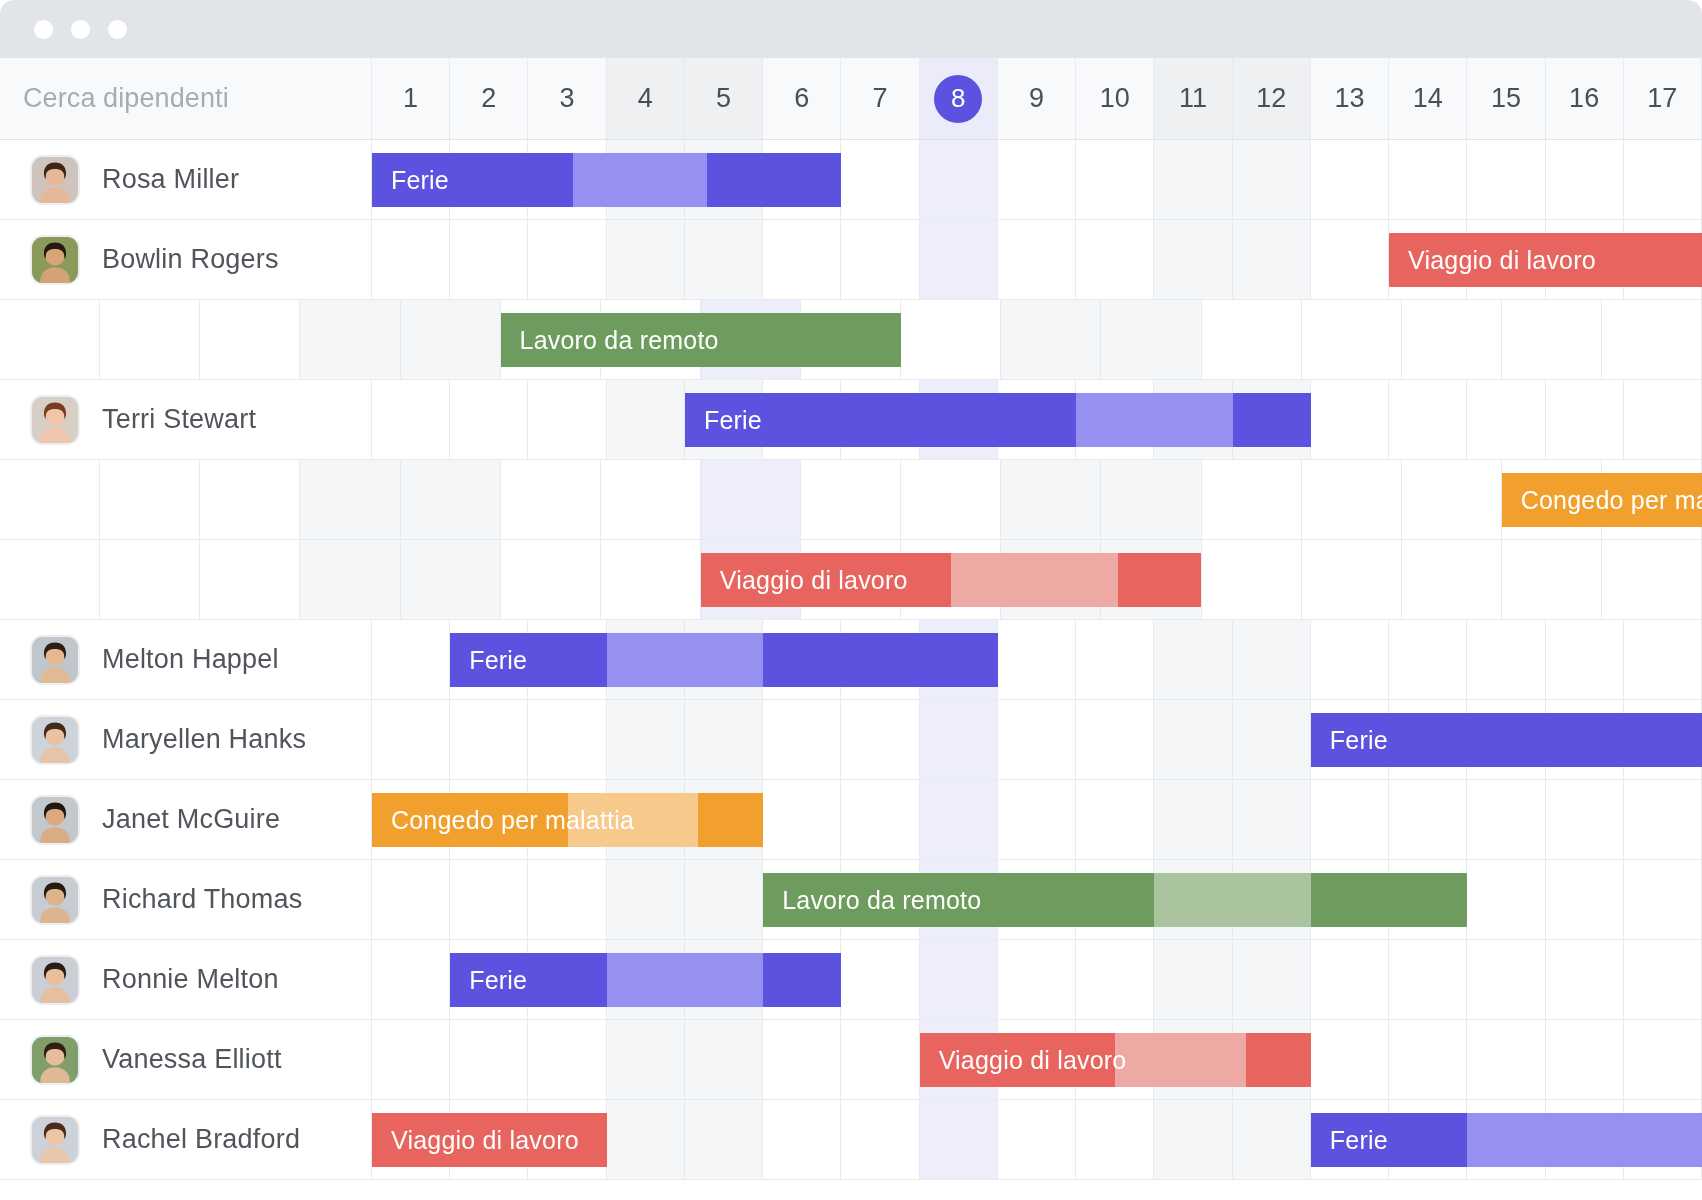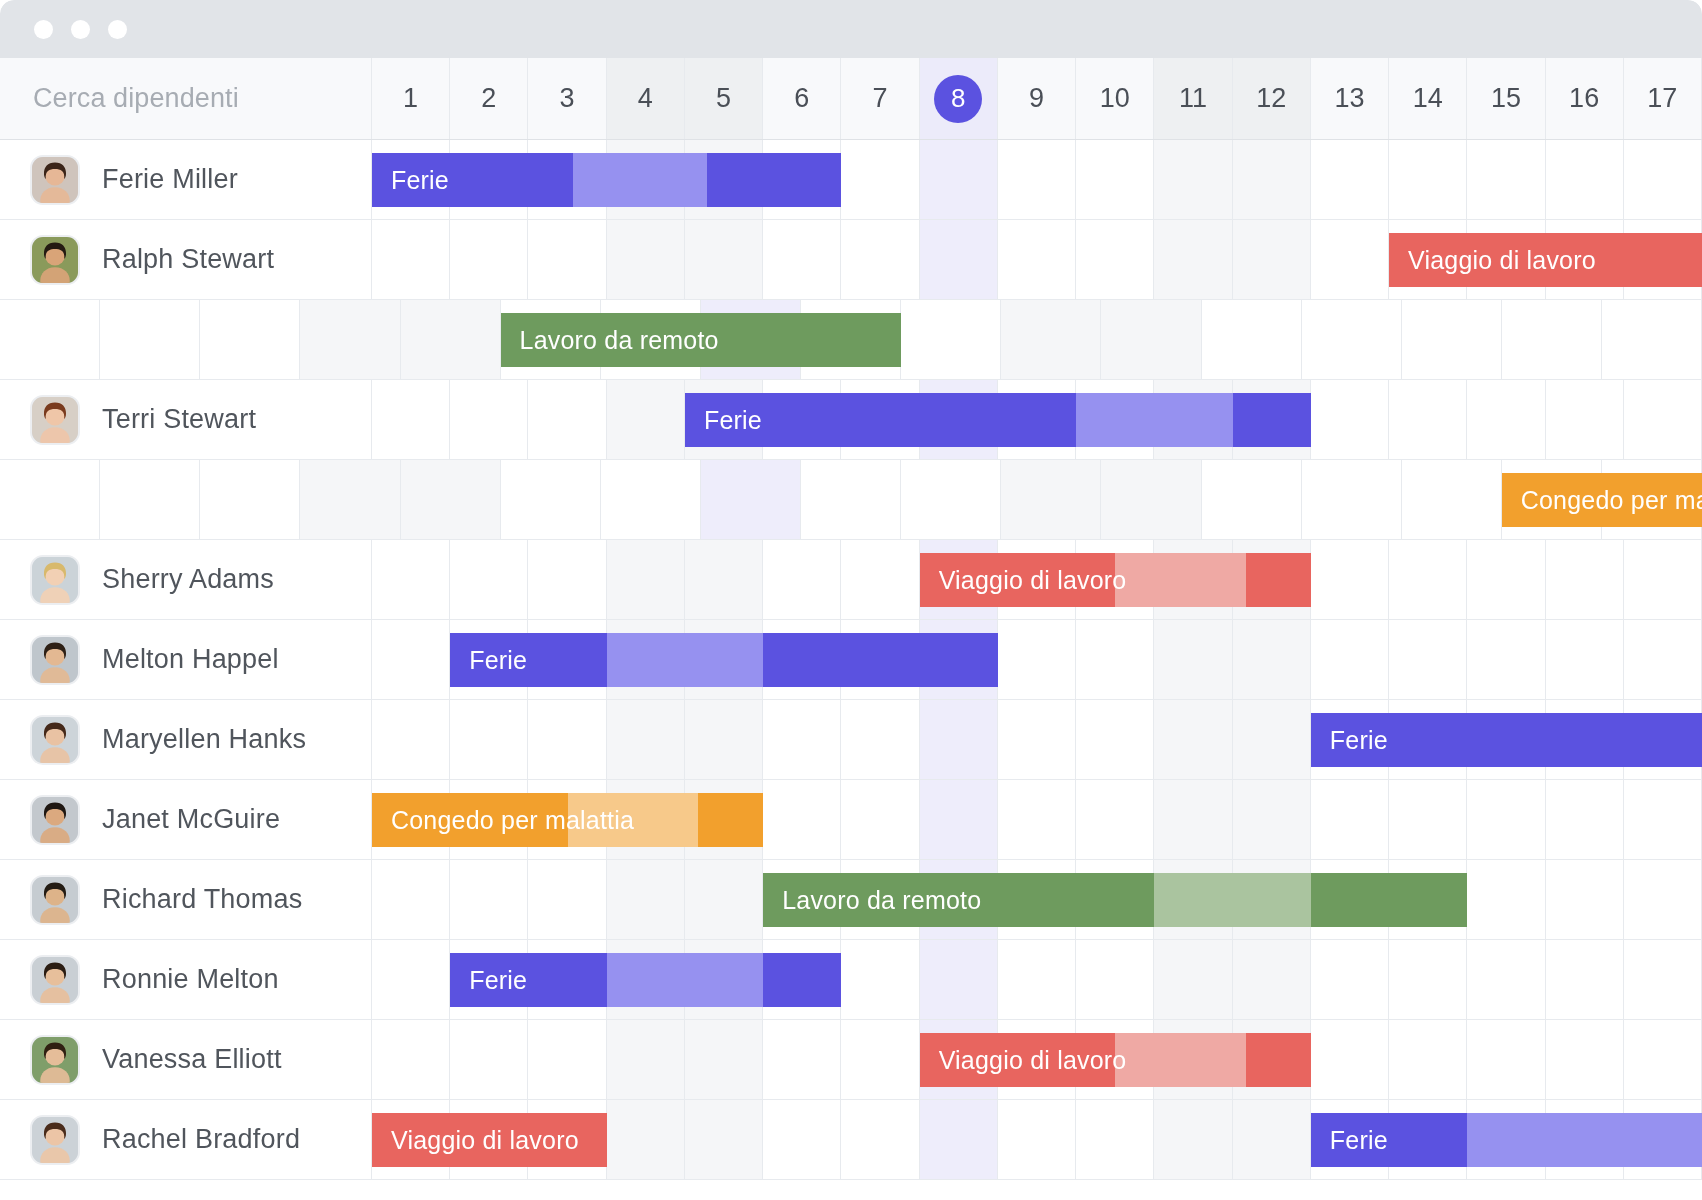--- a/index.html
+++ b/index.html
@@ -29,21 +29,21 @@
     display:flex;height:82px;background:#f8f9fb;
     border-bottom:1px solid #dfe2e6;box-sizing:border-box;
   }
   .namecol{
     width:372px;min-width:372px;box-sizing:border-box;
     display:flex;align-items:center;
     border-right:1px solid #e7eaee;
   }
   .search-placeholder{
     font-size:27px;color:#a7acb3;font-weight:400;
-    padding-left:33px;letter-spacing:.1px;
+    padding-left:23px;letter-spacing:.1px;
   }
   .daycell{
     flex:1 1 0;min-width:0;box-sizing:border-box;
     border-right:1px solid #e7eaee;
     display:flex;align-items:center;justify-content:center;
     font-size:27px;color:#4a4f57;font-weight:500;
     position:relative;
   }
   .daycell.weekend{background:#eef0f2;}
   .daycell.today{background:#ecebfa;}
@@ -177,21 +177,21 @@
 
     <div class="rows" id="rows">
         <div class="row">
           <div class="namecol">
             <div class="avatar"><svg viewBox="0 0 50 50" width="100%" height="100%">
                 <rect width="50" height="50" fill="#cfc4bc"></rect>
                 <circle cx="25" cy="20" r="11" fill="#e6b796"></circle>
                 <path d="M25 6c8 0 12 5 12 12 0 3-1 5-2 6 1-9-4-11-10-11s-11 2-10 11c-1-1-2-3-2-6 0-7 4-12 12-12z" fill="#3b2418"></path>
                 <path d="M25 33c10 0 16 7 16 14v3H9v-3c0-7 6-14 16-14z" fill="#e6b796" opacity="0.92"></path>
               </svg></div>
-            <div class="empname">Ferie Miller</div>
+            <div class="empname">Rosa Miller</div>
           </div>
           <div class="track">
             <div class="slot"></div>
             <div class="slot"></div>
             <div class="slot"></div>
             <div class="slot weekend"></div>
             <div class="slot weekend"></div>
             <div class="slot"></div>
             <div class="slot"></div>
             <div class="slot today"></div>
@@ -215,21 +215,21 @@
           </div>
         </div>
         <div class="row">
           <div class="namecol">
             <div class="avatar"><svg viewBox="0 0 50 50" width="100%" height="100%">
                 <rect width="50" height="50" fill="#8a9a5b"></rect>
                 <circle cx="25" cy="20" r="11" fill="#d9a478"></circle>
                 <path d="M25 6c8 0 12 5 12 12 0 3-1 5-2 6 1-9-4-11-10-11s-11 2-10 11c-1-1-2-3-2-6 0-7 4-12 12-12z" fill="#241a12"></path>
                 <path d="M25 33c10 0 16 7 16 14v3H9v-3c0-7 6-14 16-14z" fill="#d9a478" opacity="0.92"></path>
               </svg></div>
-            <div class="empname">Ralph Stewart</div>
+            <div class="empname">Bowlin Rogers</div>
           </div>
           <div class="track">
             <div class="slot"></div>
             <div class="slot"></div>
             <div class="slot"></div>
             <div class="slot weekend"></div>
             <div class="slot weekend"></div>
             <div class="slot"></div>
             <div class="slot"></div>
             <div class="slot today"></div>
@@ -336,29 +336,20 @@
             <div class="slot"></div>
             <div class="barlayer">
               <div class="bar" style="pointer-events: auto; left: 88.2353%; width: 11.7647%;">
                 <div class="seg" style="width: 100%; background: rgb(242, 160, 45);"></div>
                 <div class="lbl">Congedo per malattia</div>
               </div>
             </div>
           </div>
         </div>
         <div class="row">
-          <div class="namecol">
-            <div class="avatar"><svg viewBox="0 0 50 50" width="100%" height="100%">
-                <rect width="50" height="50" fill="#cbd3d8"></rect>
-                <circle cx="25" cy="20" r="11" fill="#f2d0b4"></circle>
-                <path d="M25 6c8 0 12 5 12 12 0 3-1 5-2 6 1-9-4-11-10-11s-11 2-10 11c-1-1-2-3-2-6 0-7 4-12 12-12z" fill="#d8b96c"></path>
-                <path d="M25 33c10 0 16 7 16 14v3H9v-3c0-7 6-14 16-14z" fill="#f2d0b4" opacity="0.92"></path>
-              </svg></div>
-            <div class="empname">Sherry Adams</div>
-          </div>
           <div class="track">
             <div class="slot"></div>
             <div class="slot"></div>
             <div class="slot"></div>
             <div class="slot weekend"></div>
             <div class="slot weekend"></div>
             <div class="slot"></div>
             <div class="slot"></div>
             <div class="slot today"></div>
             <div class="slot"></div>

